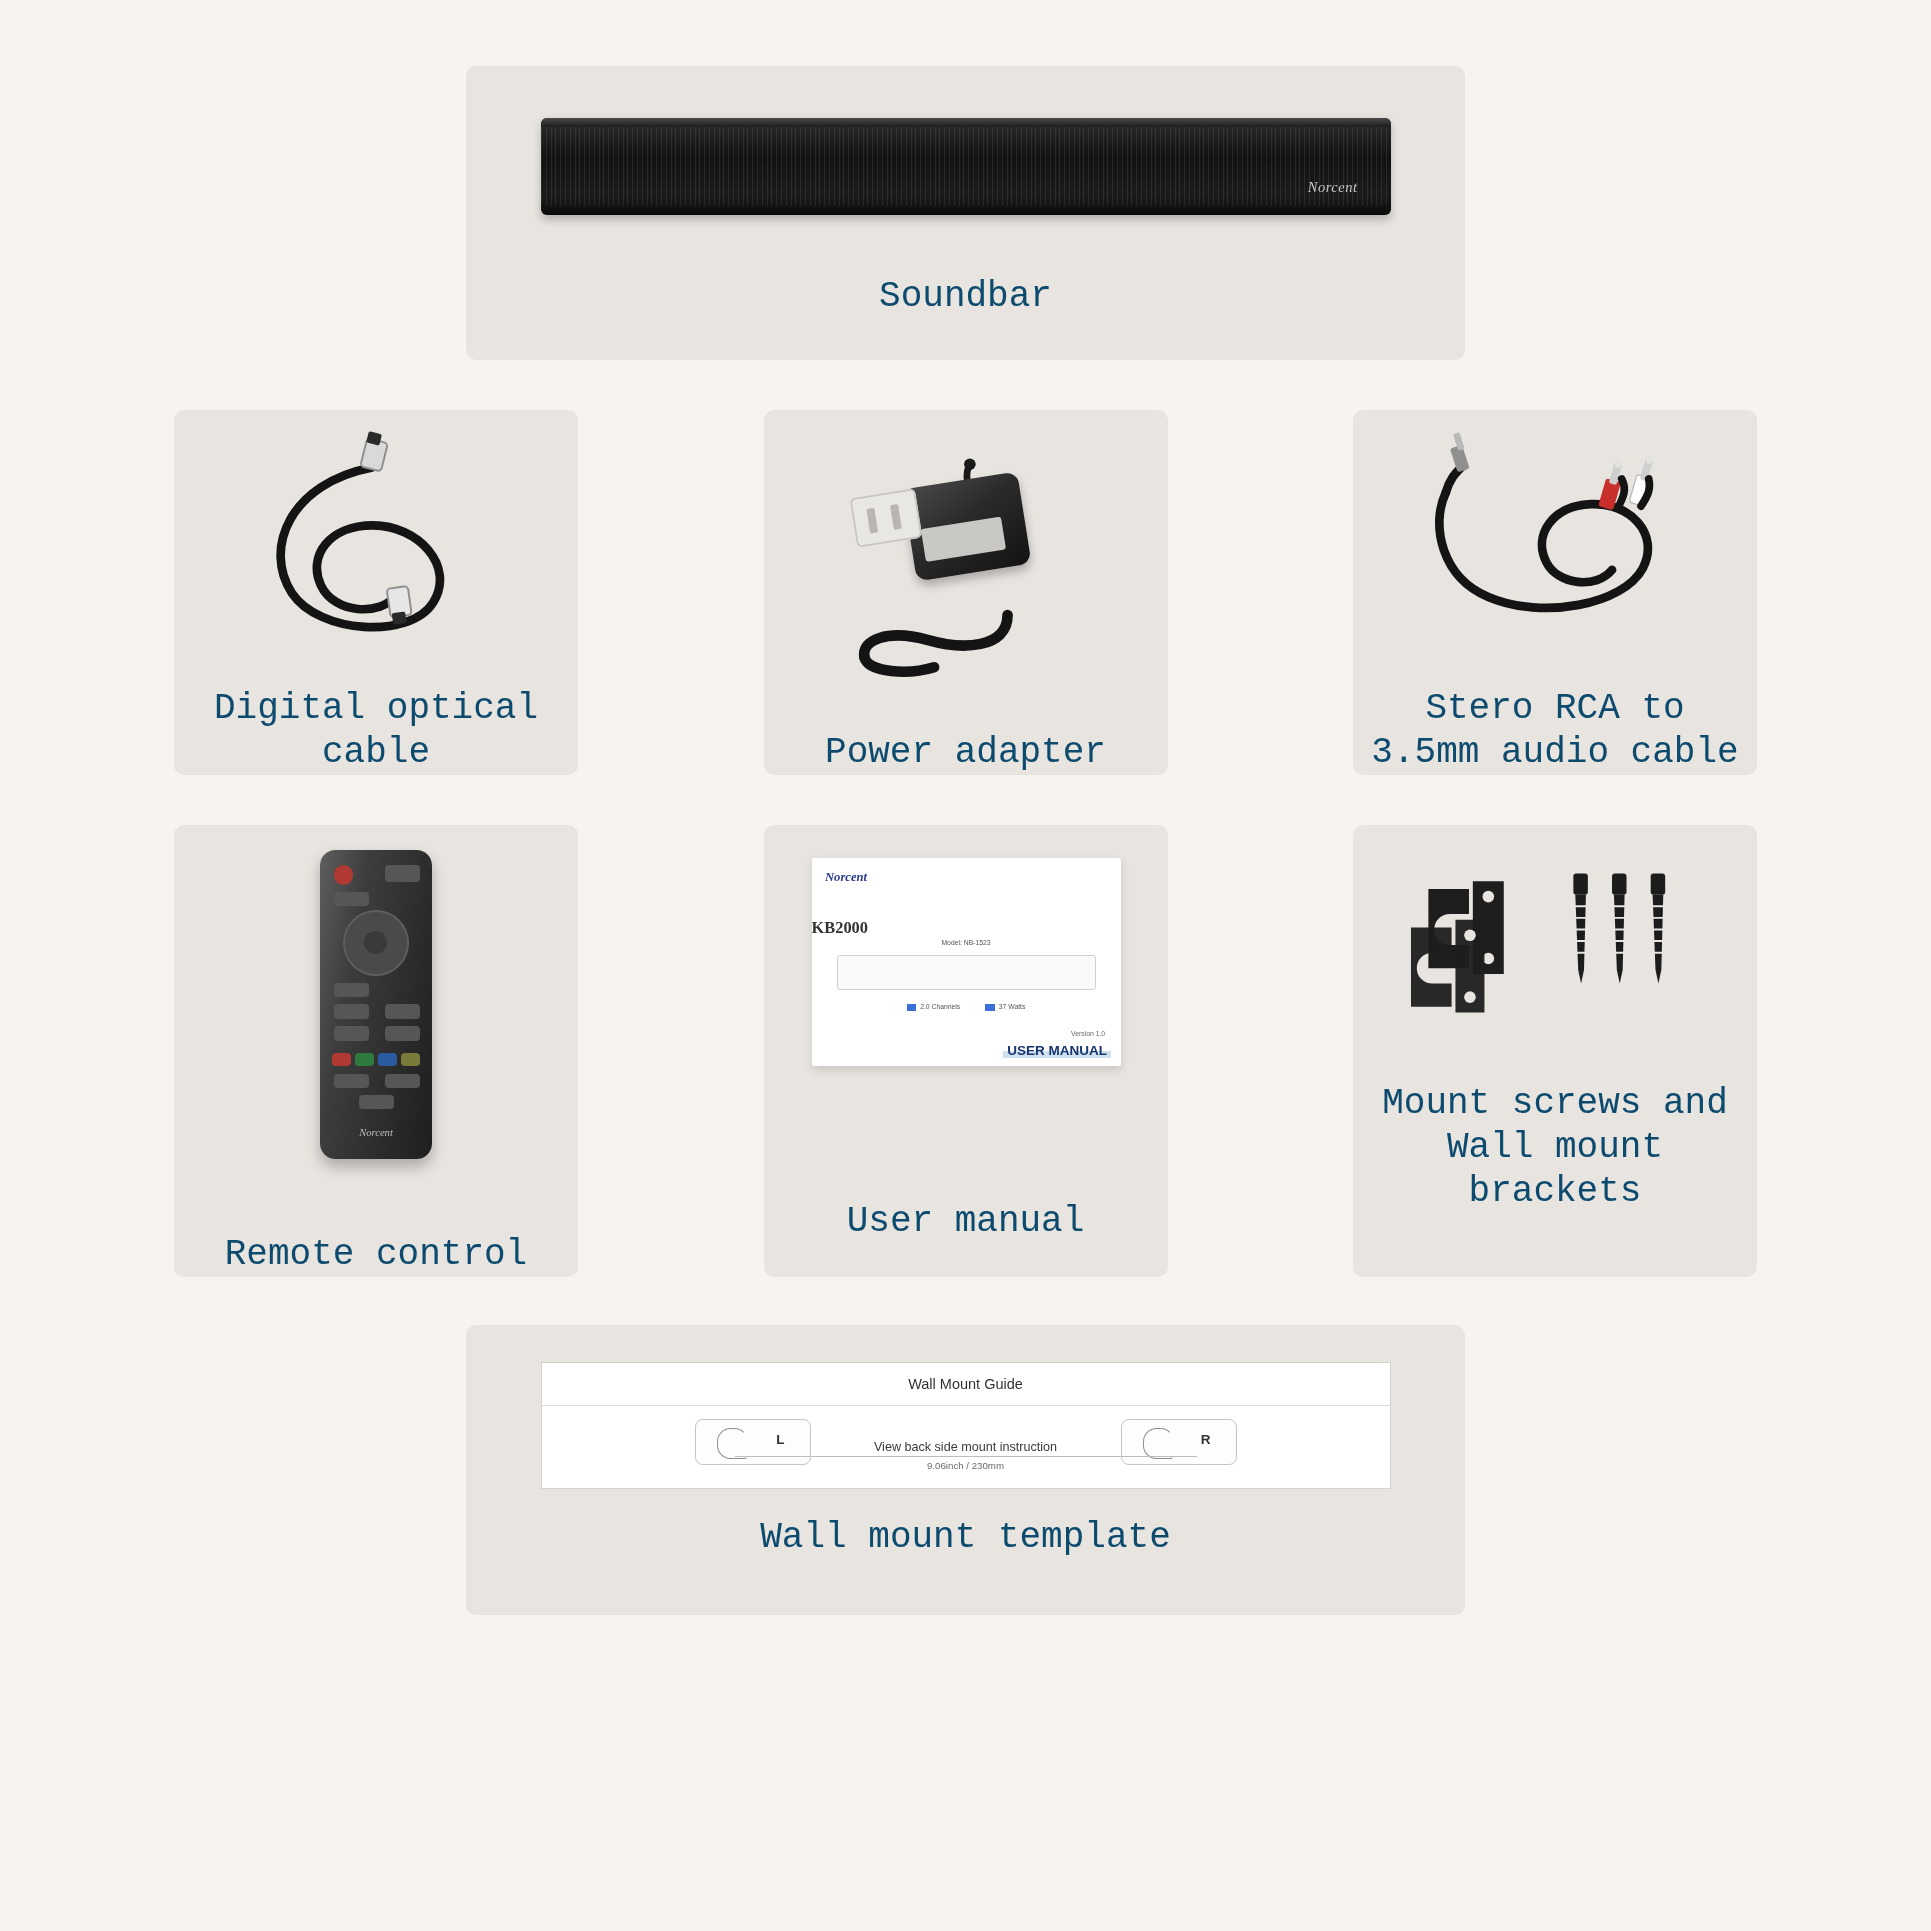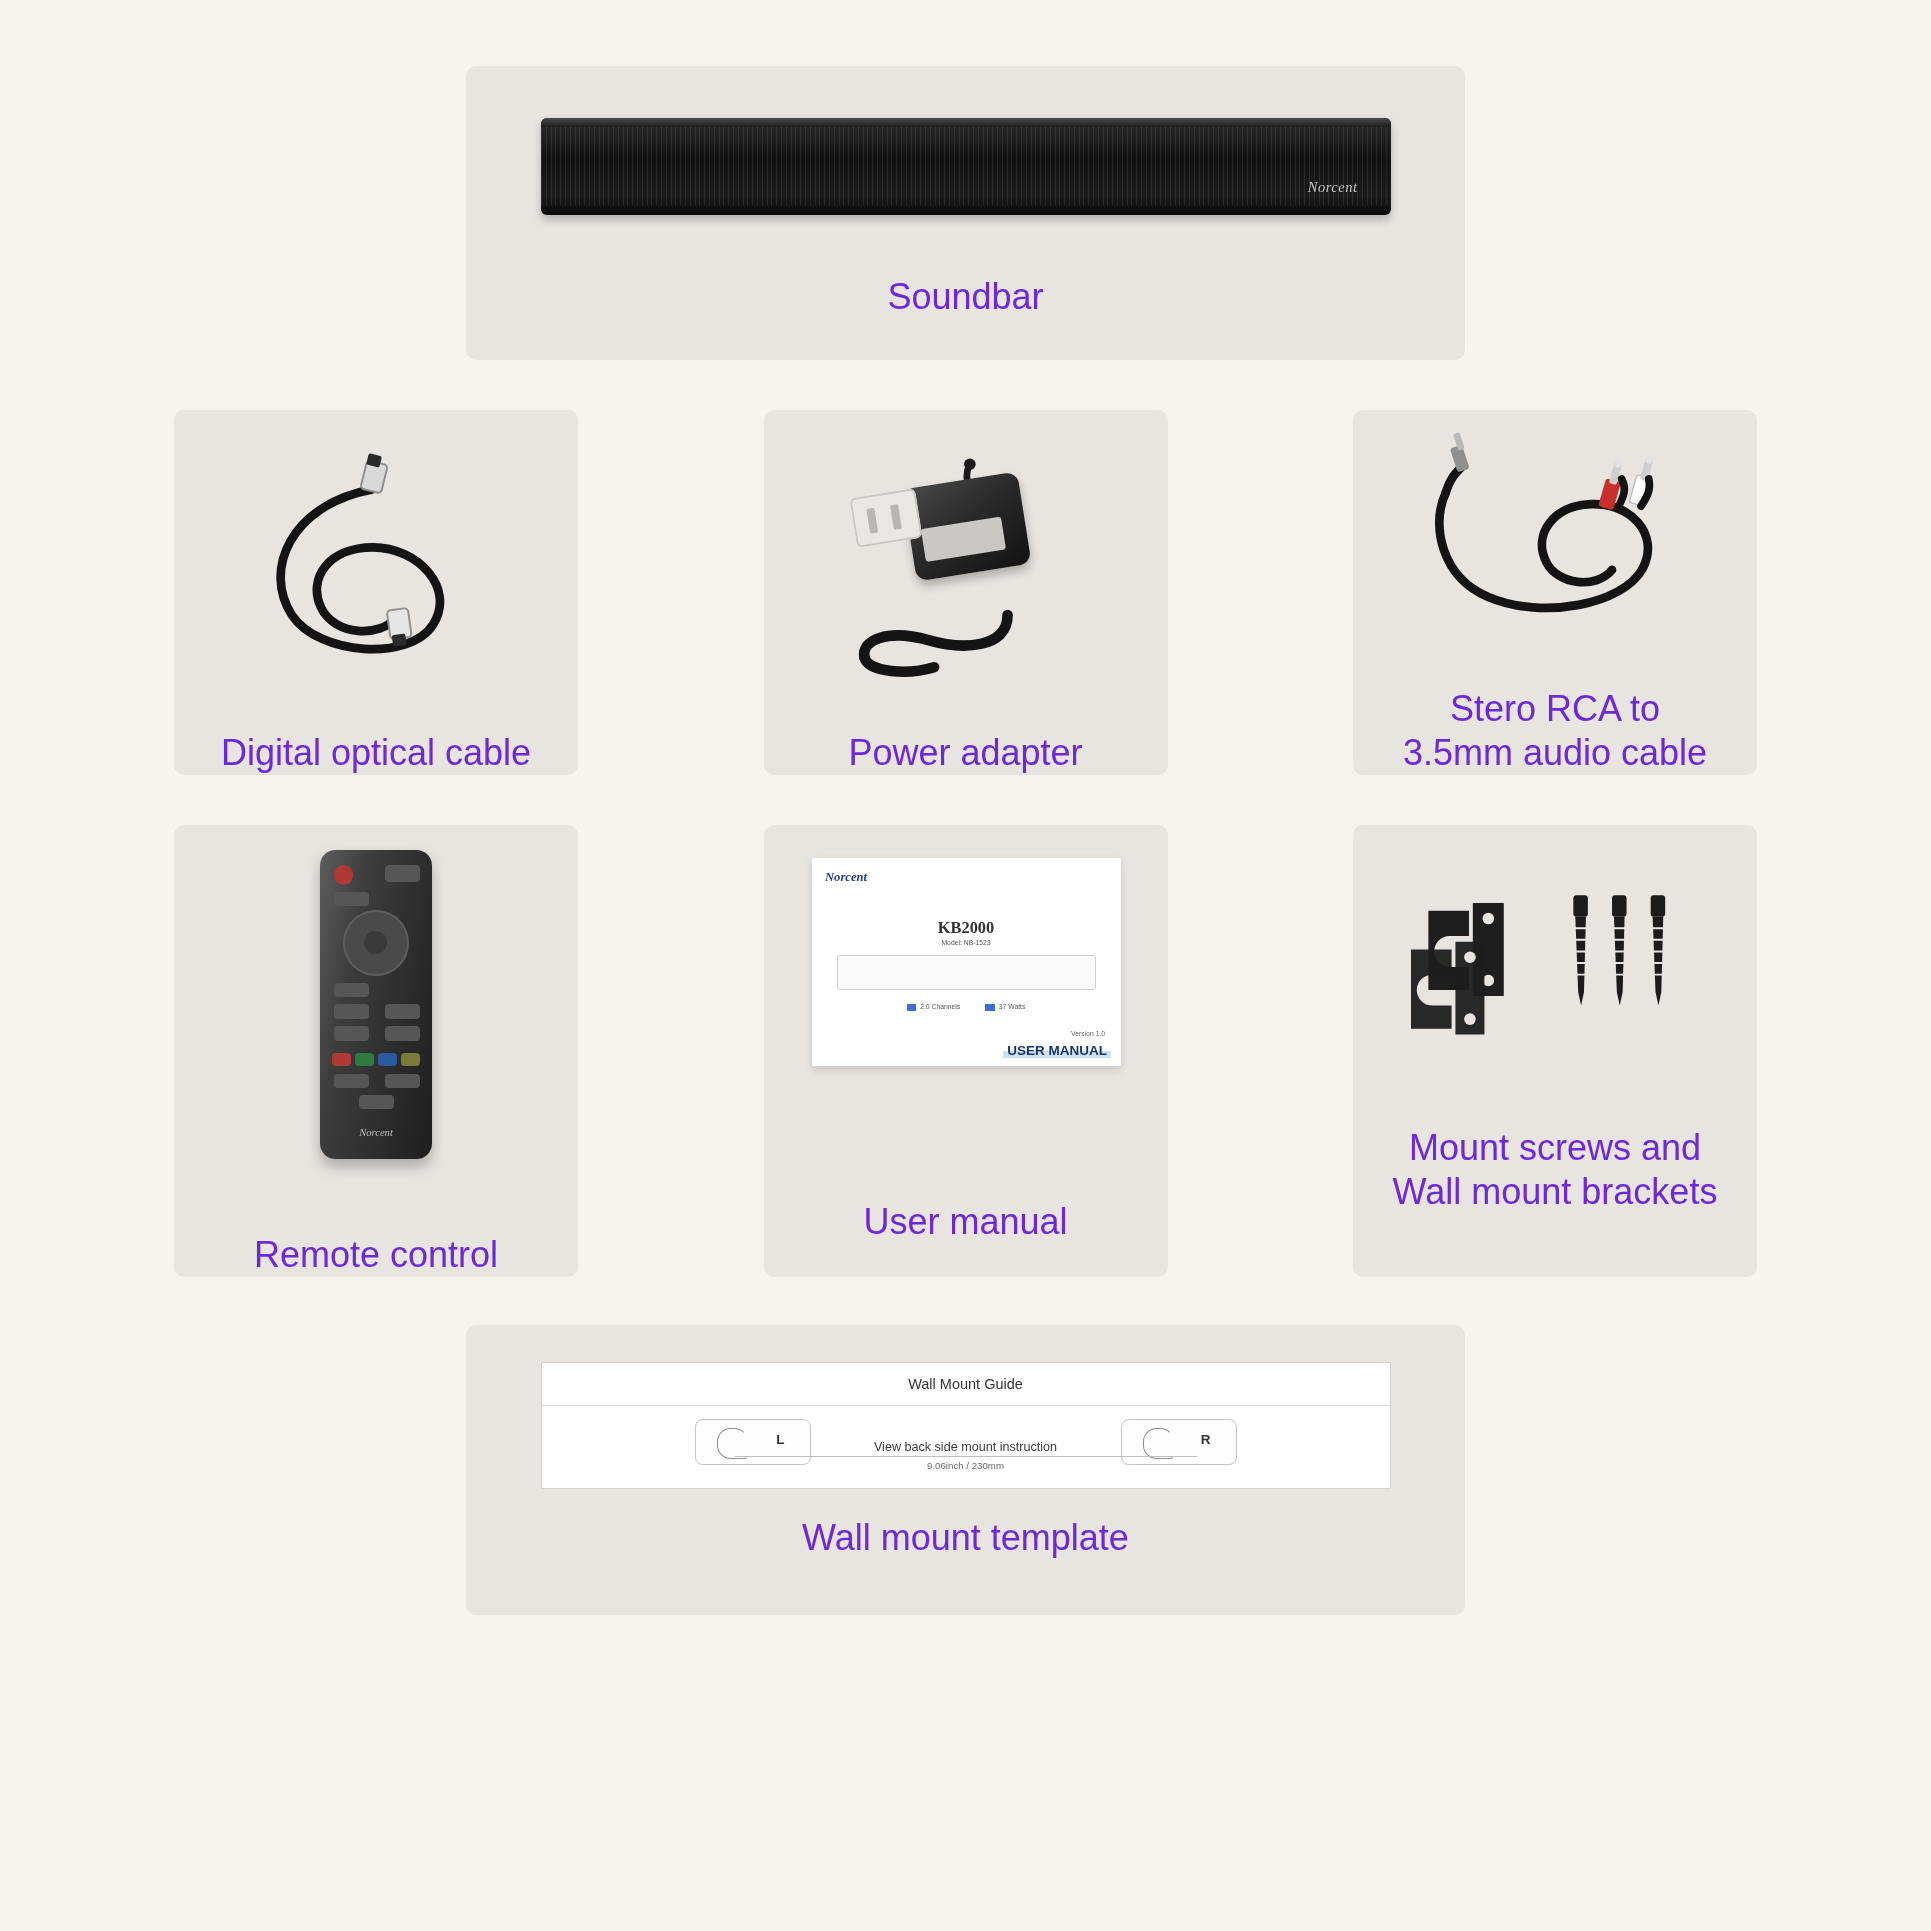--- a/index.html
+++ b/index.html
@@ -40,24 +40,25 @@
     border-radius: 10px;
     box-sizing: border-box;
     display: flex;
     flex-direction: column;
     align-items: center;
     justify-content: flex-start;
     position: relative;
   }
   .caption {
     font-size: 36px;
-    color: #6d28d9;
+    color: #0c4a6e;
     text-align: center;
     line-height: 1.22;
     font-weight: 400;
+    font-family: Liberation Mono, monospace;
   }
 
   
   .row-soundbar {
     margin-top: 66px;
     display: flex;
     justify-content: center;
   }
   .card-soundbar {
     width: 999px;
@@ -231,21 +232,21 @@
     overflow: hidden;
   }
   .manual .m-brand {
     position: absolute; left: 13.5px; top: 11.6px;
     font-size: 12.6px; color: #2a3a8c;
     font-family: "Liberation Serif", serif;
     font-style: italic; font-weight: bold;
   }
   .manual .m-model {
     position: absolute; left: 0; right: 0; top: 60px;
-    text-align: center; font-size: 16.4px; font-weight: bold; color: #333;
+    font-size: 16.4px; font-weight: bold; color: #333;
     font-family: "Liberation Serif", serif;
   }
   .manual .m-sub {
     position: absolute; left: 0; right: 0; top: 81px;
     text-align: center; font-size: 6.8px; color: #555;
   }
   .manual .m-bar {
     position: absolute; left: 25px; right: 25px; top: 97px;
     height: 33px; border: 1px solid #cfcfcf; border-radius: 2.9px;
     background: #fafafa;

